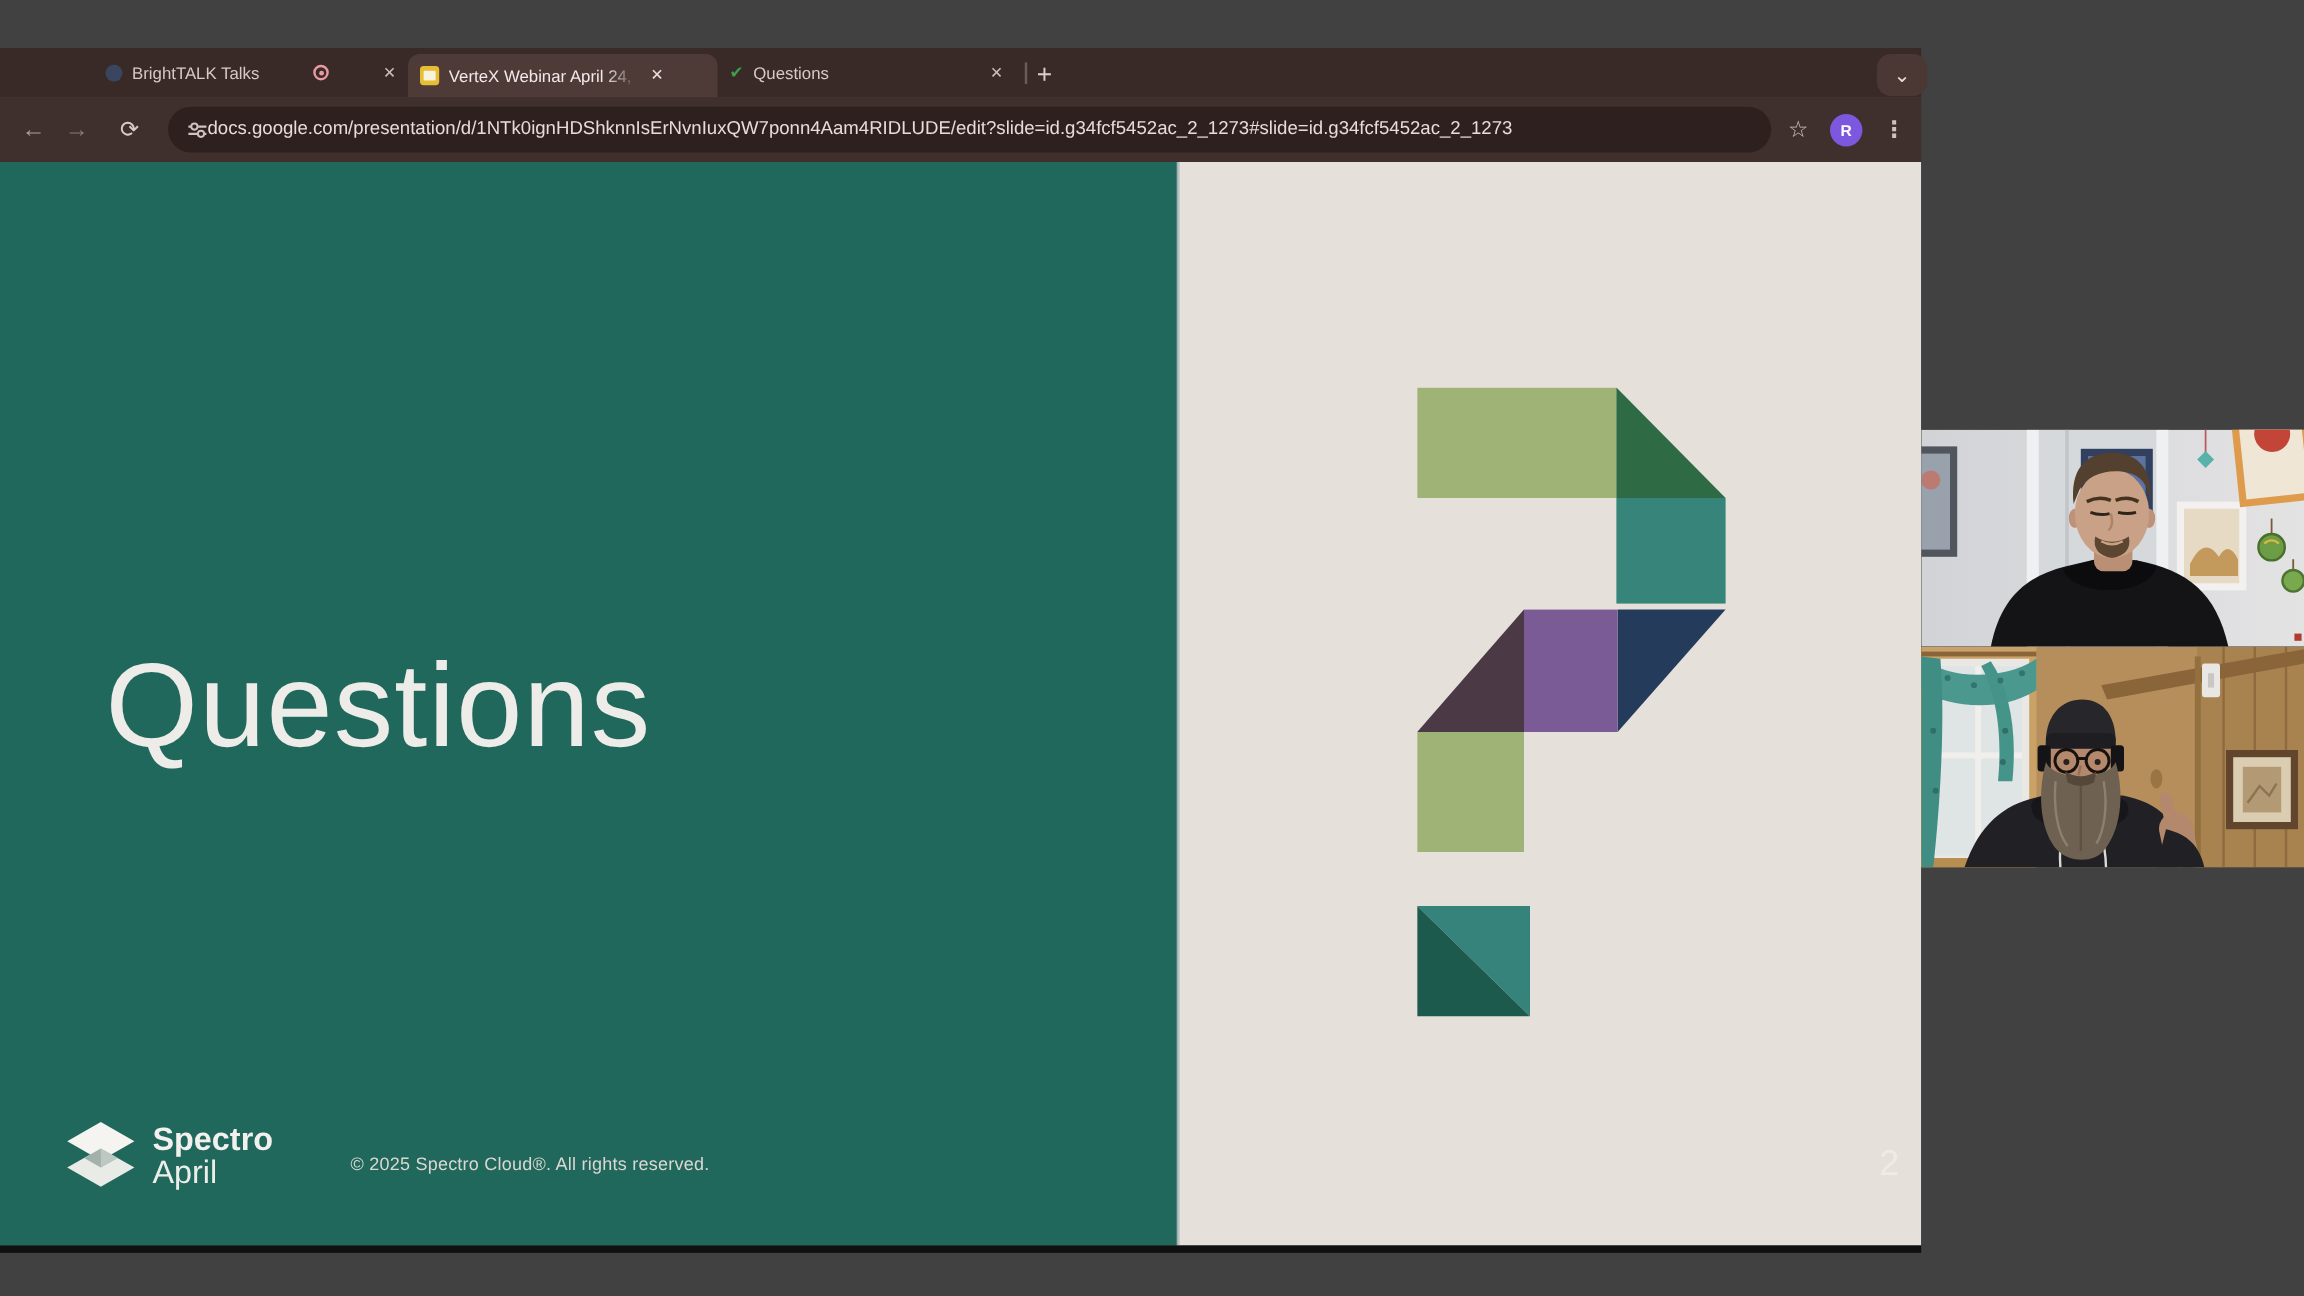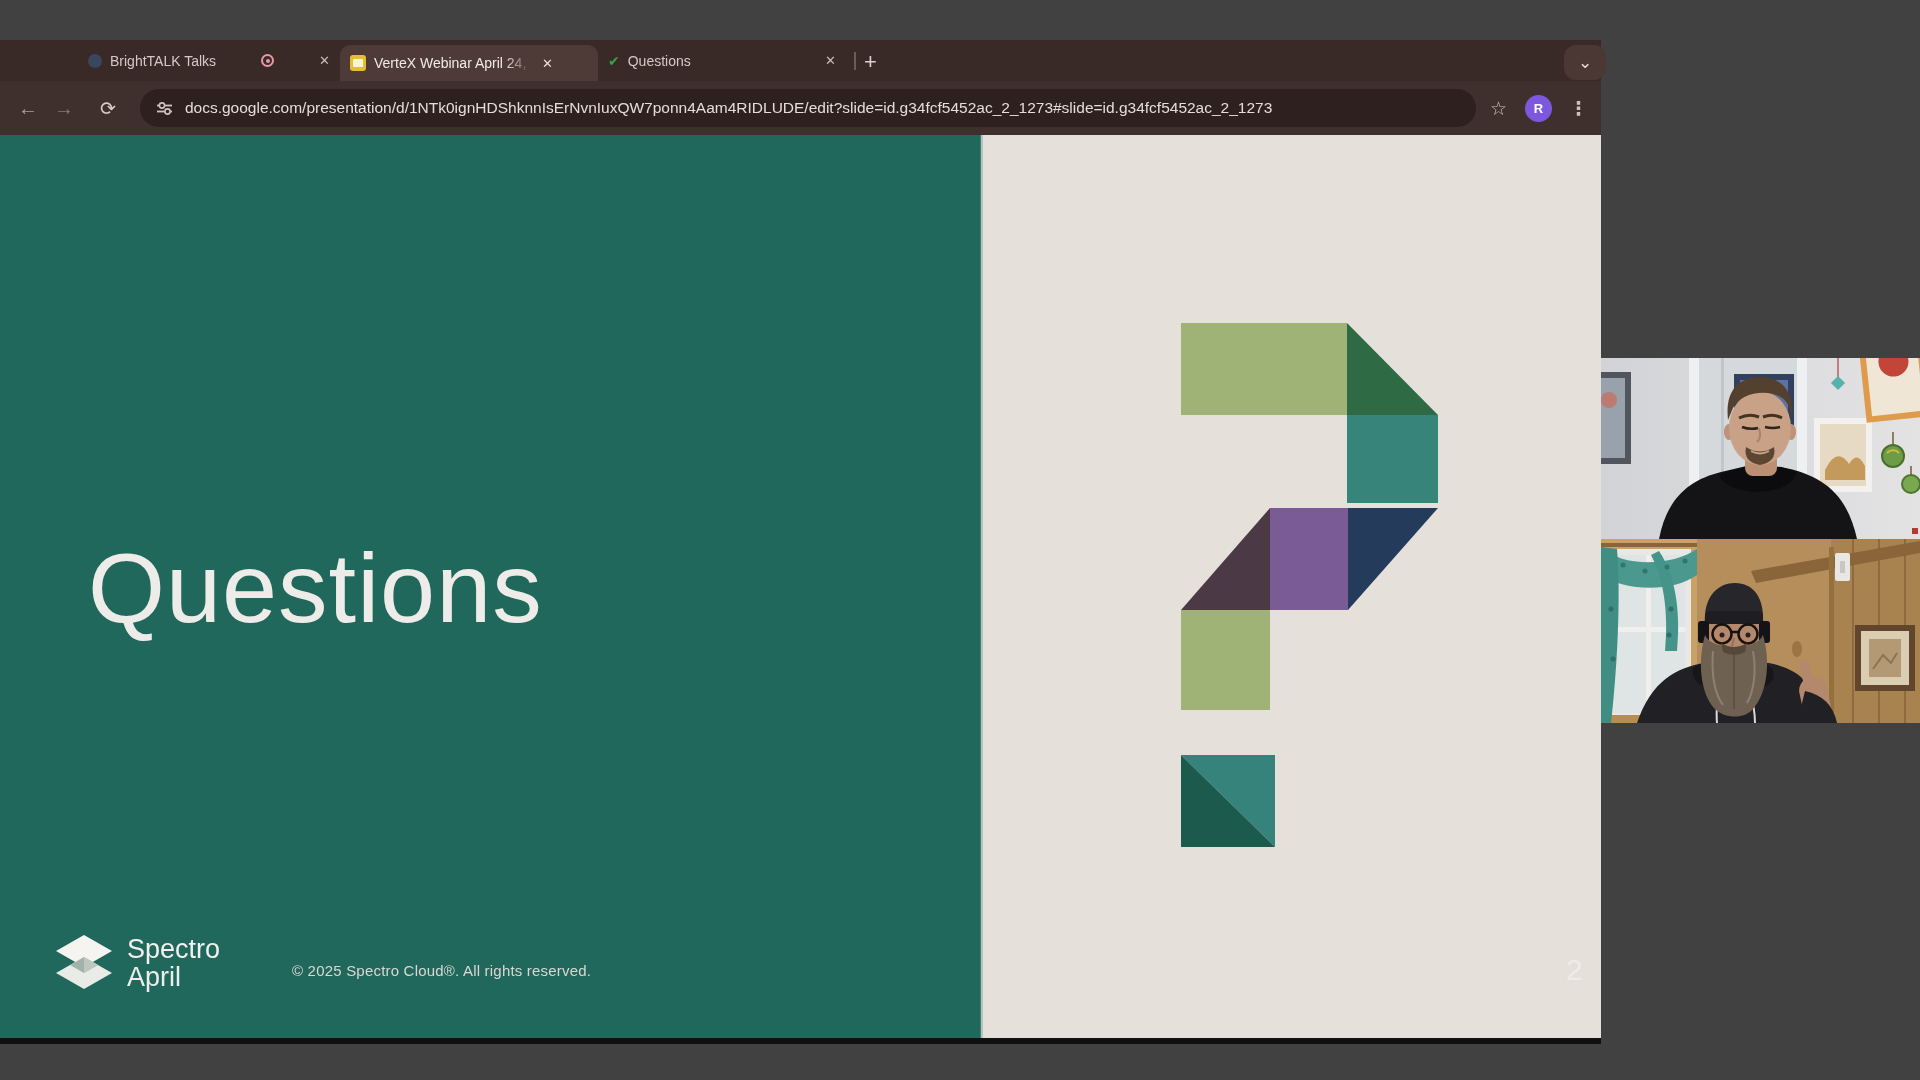--- a/index.html
+++ b/index.html
@@ -40,37 +40,37 @@
     background:#4b3835; border-radius:12px; display:flex; align-items:center; justify-content:center;
     color:#e6dcd9; font-size:17px; }
 
   .toolbar { position:absolute; left:0; top:41px; width:1601px; height:54px;
     background:var(--toolbar-bg); display:flex; align-items:center; padding-left:18px; }
   .nav-icon { font-size:20px; line-height:1; }
   .back { color:#b29e9a; }
   .fwd  { color:#8b7874; margin-left:16px; }
   .reload { color:#d9cdc9; margin-left:26px; font-size:19px; }
   .urlbar { margin-left:24px; width:1336px; height:38px; border-radius:19px;
-    background:var(--urlbar-bg); display:flex; align-items:center; padding:0 16px; gap:12px; }
+    background:var(--urlbar-bg); display:flex; align-items:center; padding:0 16px; }
   .url-text { font-size:15.5px; color:var(--url-text); white-space:nowrap; overflow:hidden; }
   .star { margin-left:14px; font-size:19px; color:#cfc2be; }
   .avatar { margin-left:18px; width:27px; height:27px; border-radius:50%; background:var(--avatar-bg);
     color:#fff; font-size:13px; font-weight:bold; display:flex; align-items:center; justify-content:center; }
   .kebab { margin-left:17px; font-size:19px; color:#cfc2be; font-weight:bold; }
 
   
   .slide { position:absolute; left:0; top:95px; width:1601px; height:903px; overflow:hidden; }
   .slide-left { position:absolute; left:0; top:0; width:981px; height:903px; background:var(--slide-teal); }
   .slide-right { position:absolute; left:981px; top:0; width:620px; height:903px; background:var(--slide-offwhite); }
   .seam { position:absolute; left:980px; top:0; width:3px; height:903px; background:#7f98a4; opacity:.45; }
   .slide-title { position:absolute; left:88px; top:396px; font-size:99px; font-weight:300;
     letter-spacing:1px; color:var(--slide-title-color); }
   .brand { position:absolute; left:55px; top:798px; display:flex; align-items:center; gap:14px; }
   .brand-text { line-height:28px; font-size:27px; color:#f2f1ee; }
-  .brand-l1 { font-weight:normal; }
+  .brand-l1 { font-weight:bold; }
   .brand-l2 { font-weight:normal; color:#eceeea; }
   .copyright { position:absolute; left:292px; top:827px; font-size:15px; color:#dcd7d2; letter-spacing:.2px; }
   .qmark { position:absolute; left:200px; top:188px; }
   .ghost-num { position:absolute; left:585px; top:818px; font-size:30px; color:#efebe6; }
 
   .slide-bottom-line { position:absolute; left:0; top:998px; width:1601px; height:6px; background:#101010; }
 
   
   .webcam-col { position:absolute; left:1601px; top:358px; width:319px; }
   .cam { position:relative; width:319px; overflow:hidden; }

